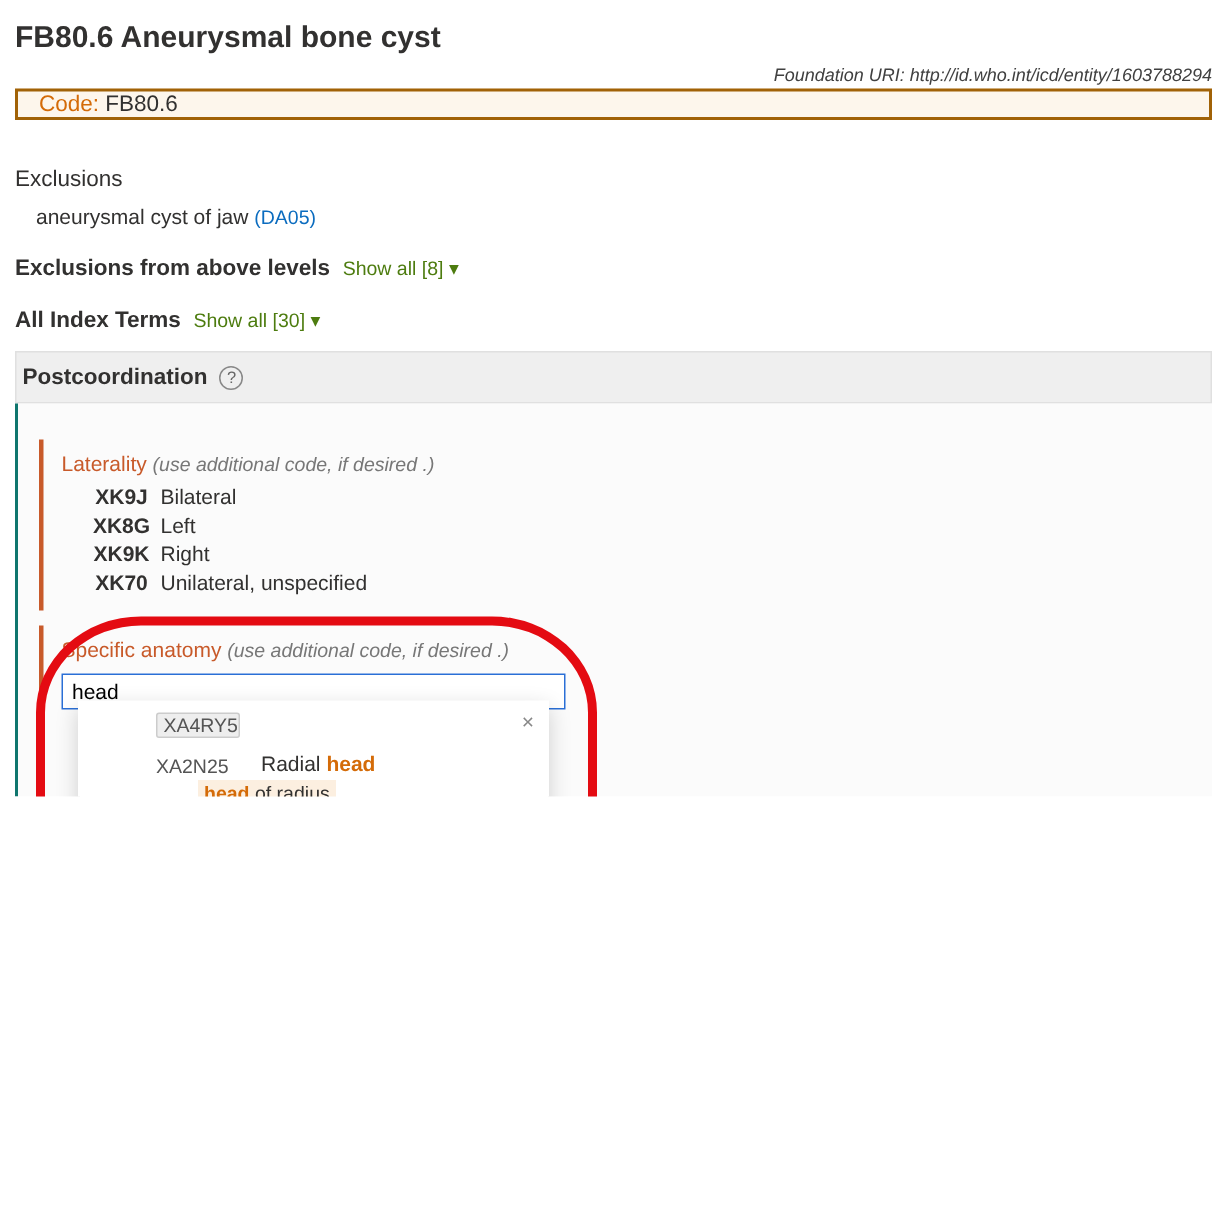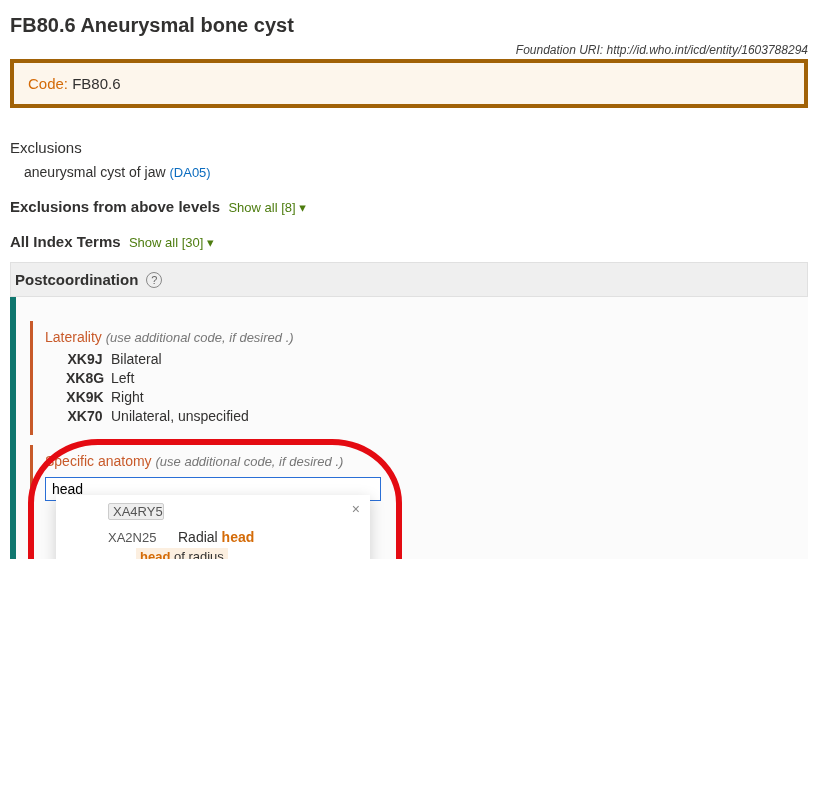--- a/index.html
+++ b/index.html
@@ -19,23 +19,23 @@
     color: #323130;
   }
   .foundation-uri {
     text-align: right;
     font-size: 12px;
     font-style: italic;
     color: #404040;
     margin: 6px 0 2px 0;
   }
   .code-box {
-    border: 4px solid #a16207;
+    border: 2px solid #a16207;
     background: #fdf6ec;
-    padding: 12px 14px;
+    padding: 0 14px;
     margin-bottom: 31px;
     font-size: 15px;
   }
   .code-box .lbl { color: #d46b08; }
   .exclusions-heading {
     font-weight: 400;
     font-size: 15px;
     margin: 18px 0 8px 0;
   }
   .exclusion-line {
@@ -65,21 +65,21 @@
     align-items: center;
     justify-content: center;
     width: 16px; height: 16px;
     border: 1px solid #888;
     border-radius: 50%;
     font-size: 11px;
     color: #666;
     font-weight: normal;
   }
   .post-body {
-    border-left: 6px solid #0f766e;
+    border-left: 2px solid #0f766e;
     margin: 0 0 0 0;
     padding: 14px 0 40px 0;
     background: #fbfbfb;
     position: relative;
   }
   .axis-block {
     border-left: 3px solid #c85a2a;
     margin: 10px 0 10px 14px;
     padding: 8px 0 8px 12px;
     background: #fbfbfb;
@@ -116,21 +116,21 @@
     font-size: 14px;
   }
   .dropdown .close {
     position: absolute;
     top: 6px; right: 10px;
     color: #888;
     font-size: 14px;
     cursor: pointer;
   }
   .dropdown .row { padding: 4px 10px 4px 10px; }
-  .dropdown .drow { display: flex; align-items: center; gap: 14px; padding-left: 42px; }
+  .dropdown .drow { display: flex; align-items: flex-end; gap: 14px; padding-left: 42px; }
   .dropdown .dcode {
     font-size: 13px;
     color: #555;
     width: 56px;
     text-align: left;
     flex-shrink: 0;
   }
   .dropdown .dcode.boxed {
     background: #eee;
     border: 1px solid #ccc;

